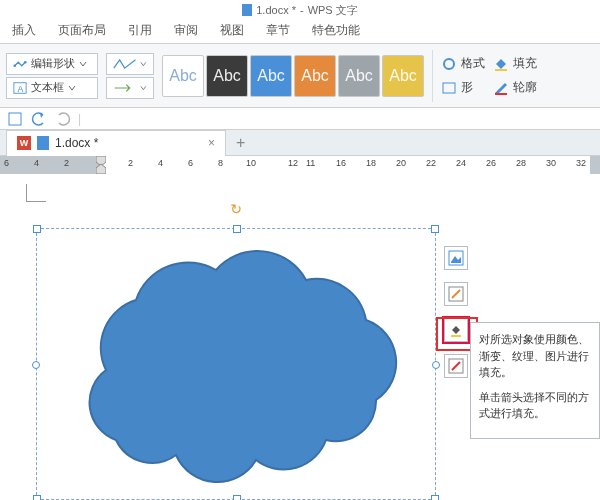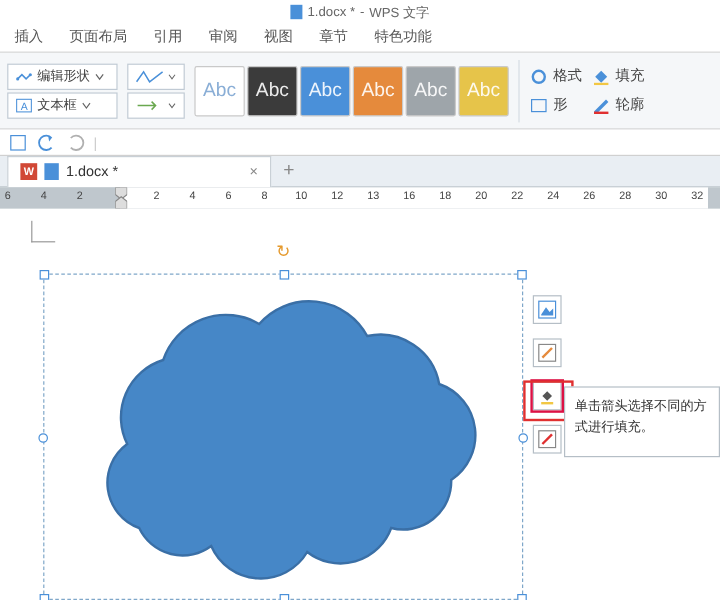--- a/index.html
+++ b/index.html
@@ -198,22 +198,22 @@
   <div class="whiteband"></div>
   <div class="marks">
     <span class="lab" style="left:4px">6</span>
     <span class="lab" style="left:34px">4</span>
     <span class="lab" style="left:64px">2</span>
     <span class="lab" style="left:128px">2</span>
     <span class="lab" style="left:158px">4</span>
     <span class="lab" style="left:188px">6</span>
     <span class="lab" style="left:218px">8</span>
     <span class="lab" style="left:246px">10</span>
-    <span class="lab" style="left:276px">12</span>
-    <span class="lab" style="left:306px">13</span>
+    <span class="lab" style="left:288px">12</span>
+    <span class="lab" style="left:306px">11</span>
     <span class="lab" style="left:336px">16</span>
     <span class="lab" style="left:366px">18</span>
     <span class="lab" style="left:396px">20</span>
     <span class="lab" style="left:426px">22</span>
     <span class="lab" style="left:456px">24</span>
     <span class="lab" style="left:486px">26</span>
     <span class="lab" style="left:516px">28</span>
     <span class="lab" style="left:546px">30</span>
     <span class="lab" style="left:576px">32</span>
   </div>
@@ -264,15 +264,16 @@
     <div class="qb">
       <svg width="16" height="16" viewBox="0 0 16 16">
           <rect x="1" y="1" width="14" height="14" stroke="#888" fill="none"></rect>
           <path d="M4 12 L12 4" stroke="#e03030" stroke-width="2"></path>
         </svg>
     </div>
   </div>
   <div class="redbox" style="top:143px;right:122px"></div>
 
   <div class="tooltip-box">
+    <p>对所选对象使用颜色、渐变、纹理、图片进行填充。</p>
     <p>单击箭头选择不同的方式进行填充。</p>
   </div>
 </div>
 
 </body></html>

